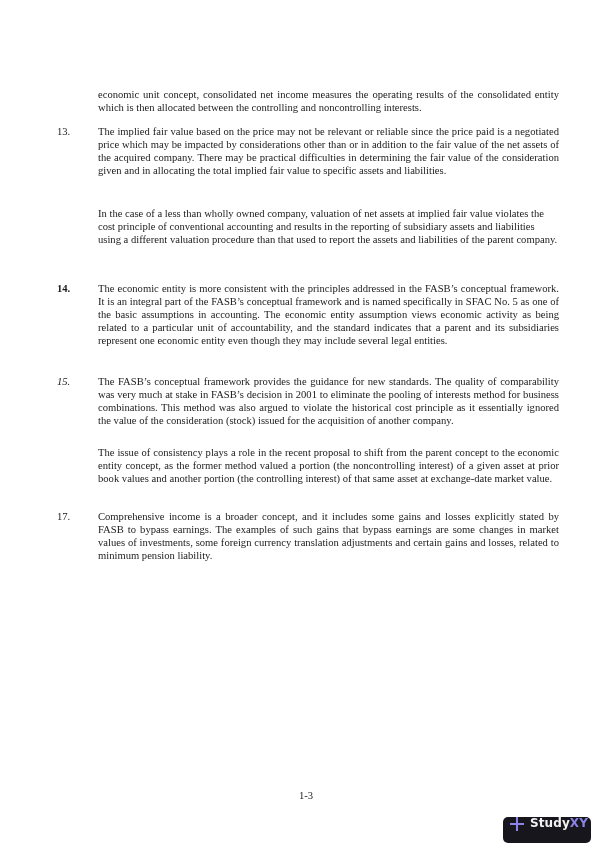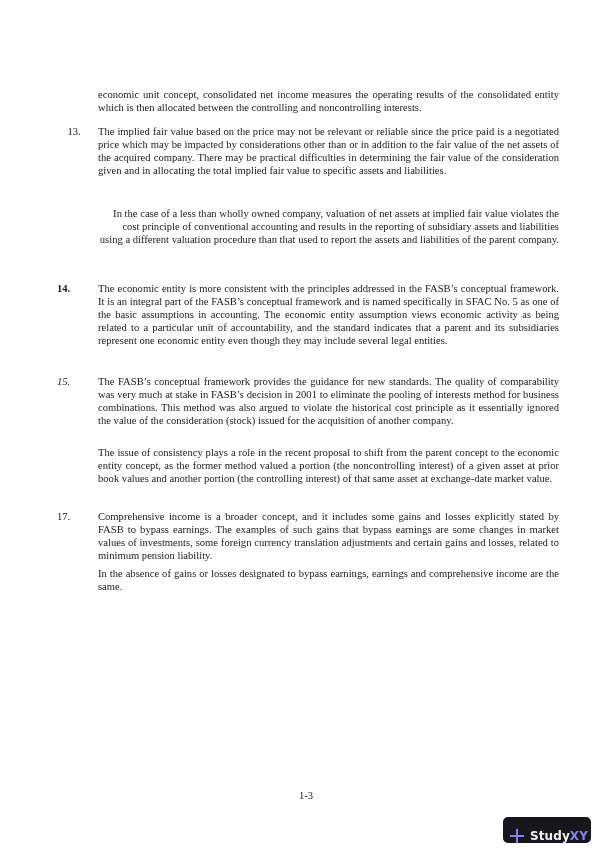--- a/index.html
+++ b/index.html
@@ -25,21 +25,21 @@
       height: 865px;
     }
     .para {
       position: absolute;
       left: 98px;
       width: 461px;
       margin: 0;
       text-align: justify;
     }
     .para.ragged {
-      text-align: right;
+      text-align: left;
     }
     .item-num {
       position: absolute;
       left: 57px;
       width: 34px;
       margin: 0;
     }
     .page-number {
       position: absolute;
       top: 789px;
@@ -50,21 +50,21 @@
     }
     .badge {
       position: absolute;
       left: 503px;
       top: 817px;
       width: 88px;
       height: 26px;
       background: #16161c;
       border-radius: 5px;
       display: flex;
-      align-items: flex-end;
+      align-items: flex-start;
       box-sizing: border-box;
       padding-left: 7px;
     }
     .badge .plus {
       width: 14px;
       height: 14px;
       position: relative;
       margin-right: 6px;
     }
     .badge .plus::before, .badge .plus::after {
@@ -89,34 +89,33 @@
       color: #8a82e6;
     }
   </style>
 </head>
 <body>
 
 <div class="page">
 
   <p class="para" style="top:88px;">economic unit concept, consolidated net income measures the operating results of the consolidated entity which is then allocated between the controlling and noncontrolling interests.</p>
 
-  <p class="item-num" style="top:125px;text-align:center;">13.</p>
+  <p class="item-num" style="top:125px;">13.</p>
   <p class="para" style="top:125px;">The implied fair value based on the price may not be relevant or reliable since the price paid is a negotiated price which may be impacted by considerations other than or in addition to the fair value of the net assets of the acquired company.  There may be practical difficulties in determining the fair value of the consideration given and in allocating the total implied fair value to specific assets and liabilities.</p>
   <p class="para ragged" style="top:207px;">In the case of a less than wholly owned company, valuation of net assets at implied fair value violates the cost principle of conventional accounting and results in the reporting of subsidiary assets and liabilities using a different valuation procedure than that used to report the assets and liabilities of the parent company.</p>
 
   <p class="item-num" style="top:282px;font-weight:bold;">14.</p>
   <p class="para" style="top:282px;">The economic entity is more consistent with the principles addressed in the FASB’s conceptual framework. It is an integral part of the FASB’s conceptual framework and is named specifically in SFAC No. 5 as one of the basic assumptions in accounting. The economic entity assumption views economic activity as being related to a particular unit of accountability, and the standard indicates that a parent and its subsidiaries represent one economic entity even though they may include several legal entities.</p>
 
   <p class="item-num" style="top:375px;font-style:italic;">15.</p>
   <p class="para" style="top:375px;">The FASB’s conceptual framework provides the guidance for new standards. The quality of comparability was very much at stake in FASB’s decision in 2001 to eliminate the pooling of interests method for business combinations. This method was also argued to violate the historical cost principle as it essentially ignored the value of the consideration (stock) issued for the acquisition of another company.</p>
   <p class="para" style="top:446px;">The issue of consistency plays a role in the recent proposal to shift from the parent concept to the economic entity concept, as the former method valued a portion (the noncontrolling interest) of a given asset at prior book values and another portion (the controlling interest) of that same asset at exchange-date market value.</p>
 
   <p class="item-num" style="top:510px;">17.</p>
   <p class="para" style="top:510px;">Comprehensive income is a broader concept, and it includes some gains and losses explicitly stated by FASB to bypass earnings. The examples of such gains that bypass earnings are some changes in market values of investments, some foreign currency translation adjustments and certain gains and losses, related to minimum pension liability.</p>
-  <p class="para" style="top:567px;">In the absence of gains or losses designated to bypass earnings, earnings and comprehensive income are the same.</p>
 
   <div class="page-number">1-3</div>
 
   <div class="badge">
     <span class="plus"></span>
     <span class="brand"><span>Study</span><span class="accent">XY</span></span>
   </div>
 
 </div>
 

